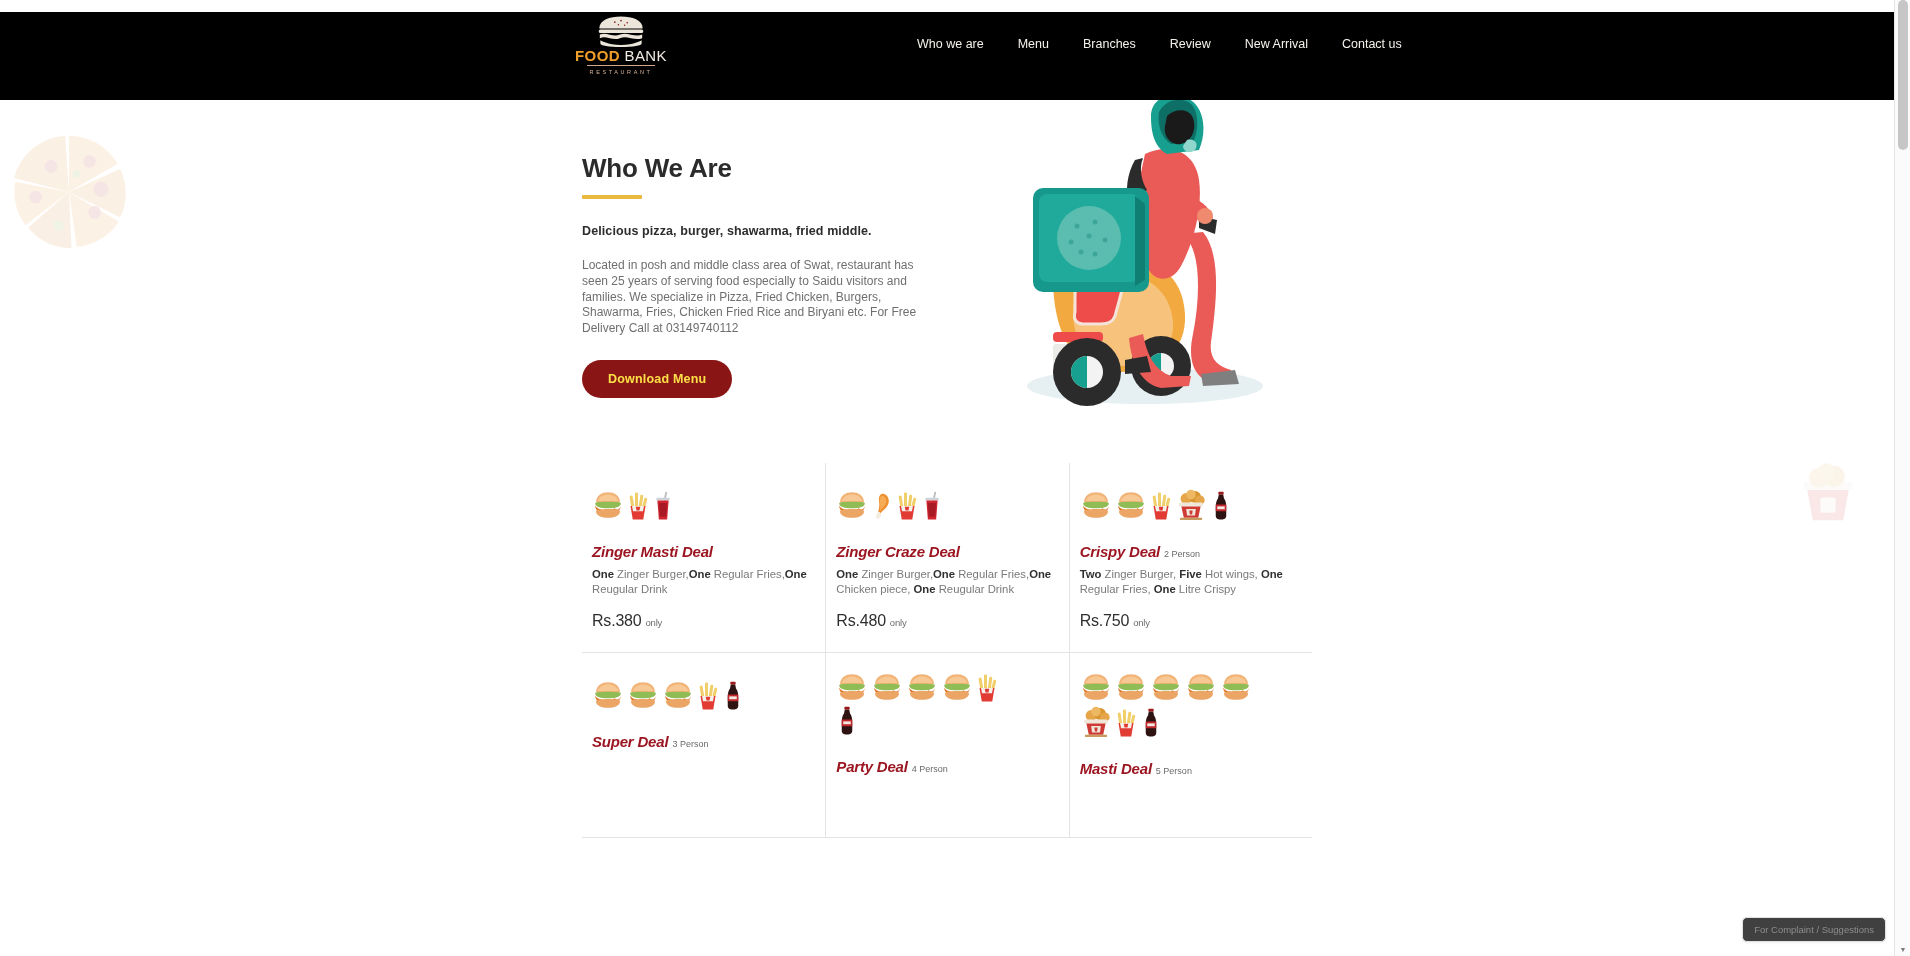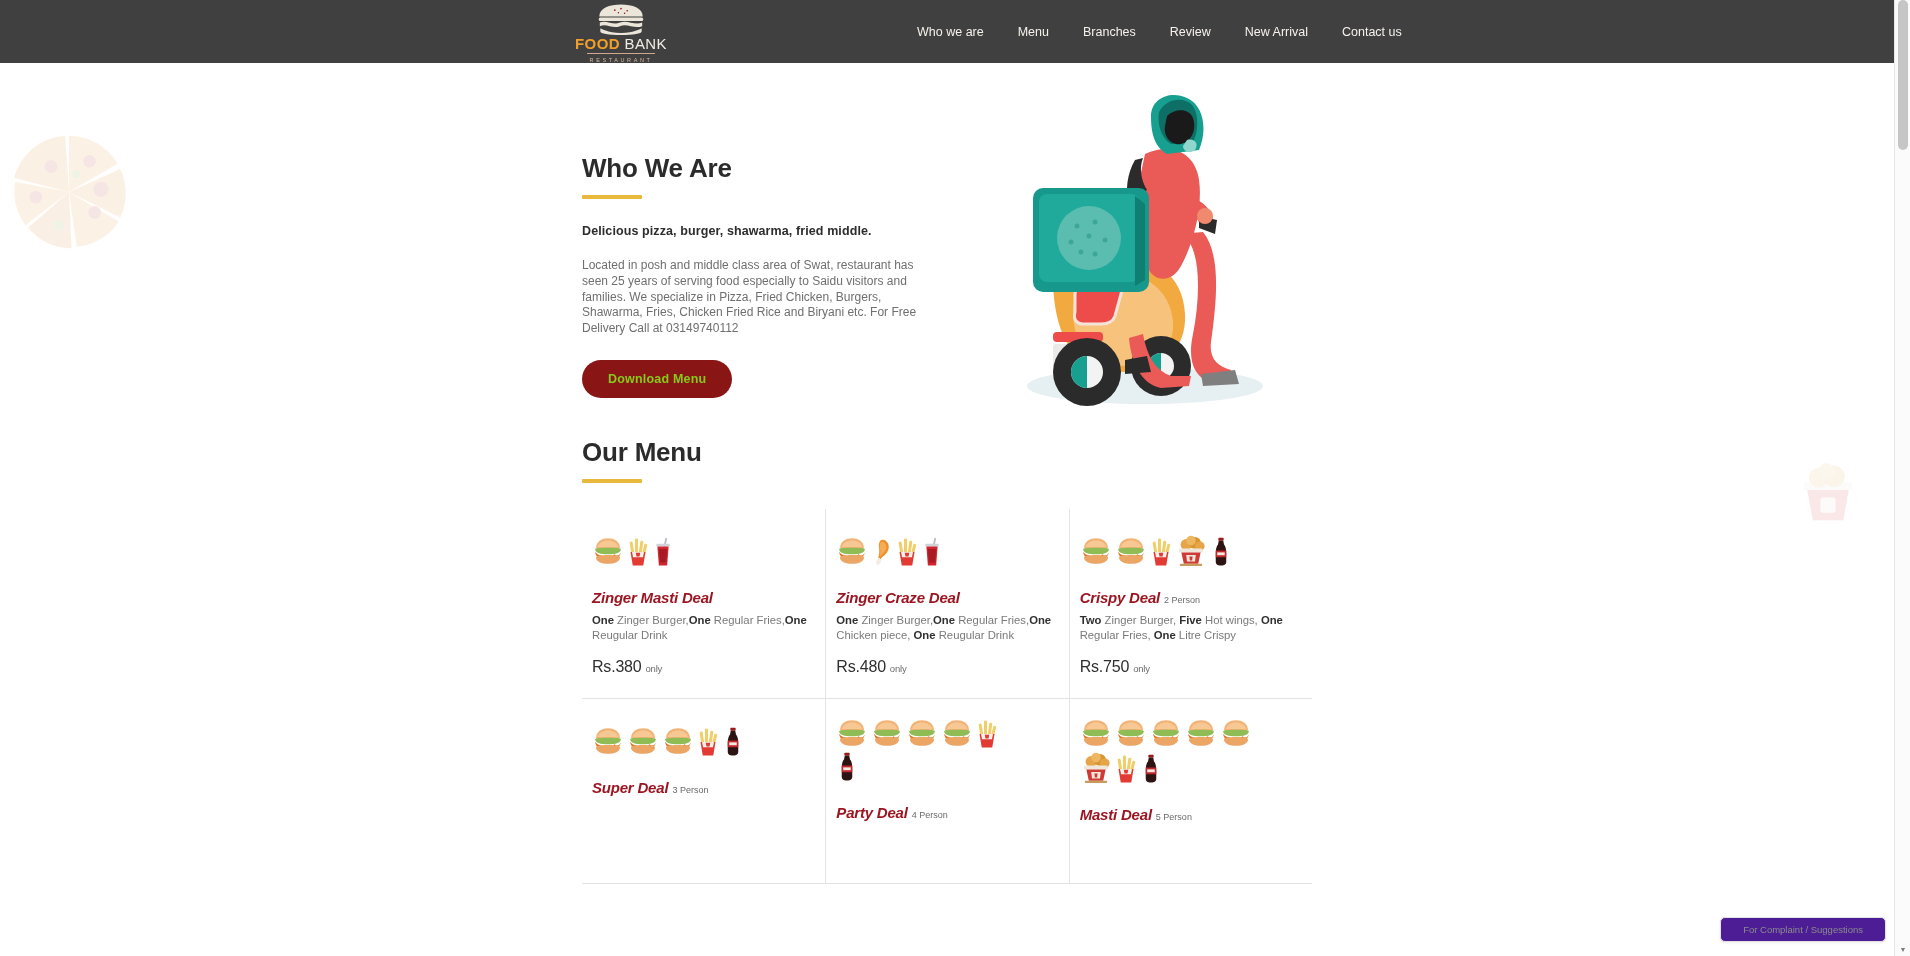--- a/index.html
+++ b/index.html
@@ -32,23 +32,23 @@
   .scrollbar .arrow {
     position: absolute; left: 0; width: 16px; height: 14px;
     display: flex; align-items: center; justify-content: center;
     font-size: 7px; color: #7a7a7a;
   }
   .scrollbar .arrow.up { top: 0; }
   .scrollbar .arrow.down { bottom: 0; }
 
   
   .header {
-    position: absolute; top: 0; left: 0;
-    width: 1894px; height: 63px;
-    background: #404040;
+    position: absolute; top: 12px; left: 0;
+    width: 1894px; height: 88px;
+    background: #000000;
     z-index: 40;
   }
   .logo {
     position: absolute; left: 578px; top: 2px;
     width: 86px; height: 64px;
     display: flex; flex-direction: column; align-items: center;
     justify-content: flex-start;
   }
   .logo .burger { width: 54px; height: 31px; margin-top: 2px; display:block; }
   .logo .wordmark {
@@ -97,21 +97,21 @@
   .lead {
     margin-top: 25px; font-size: 12.5px; font-weight: 700; color: #2d2d2d;
     letter-spacing: 0.1px;
   }
   .body-copy {
     margin-top: 20px; font-size: 12px; line-height: 15.8px; color: #6f6f6f;
     max-width: 360px;
   }
   .btn-primary {
     margin-top: 23px; display: inline-block;
-    background: #8a1515; color: #84cc16; border: none;
+    background: #8a1515; color: #fde047; border: none;
     font-size: 12.5px; font-weight: 700; letter-spacing: 0.2px;
     padding: 12px 26px; border-radius: 22px; cursor: pointer;
     font-family: "Liberation Sans", sans-serif;
   }
   .hero-art { position: absolute; left: 995px; top: 25px; width: 300px; height: 320px; }
 
   
   .menu { position: relative; padding-left: 582px; }
   .menu-head { width: 740px; }
   .tabs {
@@ -158,22 +158,22 @@
   }
   .card-desc b { color: #303030; font-weight: 700; }
   .card-price {
     margin-top: 16px; font-size: 16px; color: #2f2f2f; letter-spacing: -0.2px;
   }
   .card-price .only { font-size: 9.5px; color: #6d6d6d; margin-left: 4px; }
 
   
   .complaint {
     position: absolute; right: 24px; bottom: 14px;
-    background: #4c1d95; border: 1px solid #e2e2e2; border-radius: 5px;
-    padding: 6px 22px; font-size: 9.5px; color: #8c8c8c;
+    background: #404040; border: 1px solid #e2e2e2; border-radius: 5px;
+    padding: 6px 11px; font-size: 9.5px; color: #8c8c8c;
     box-shadow: 0 1px 3px rgba(0,0,0,0.07); z-index: 55; white-space: nowrap;
     cursor: pointer;
   }
 </style>
 </head>
 <body>
 
 <div class="page">
 
   <svg class="deco-pizza" viewBox="0 0 100 100">
@@ -291,24 +291,20 @@
           <circle cx="76" cy="148" r="2.5"></circle>
         </g>
         <path d="M140 102 L150 110 L150 186 L140 192 Z" fill="#0f7f74"></path>
 
         <path d="M148 240 C152 262 160 276 176 282 L196 282 L194 292 L166 294 C146 290 136 268 134 244 Z" fill="#ea5a57"></path>
         <path d="M130 266 L152 262 L156 278 L130 280 Z" fill="#2b2b2b"></path>
       </svg>
     </section>
 
     <section class="menu">
-      <div class="menu-head">
-        <h2 class="sec-title">Our Menu</h2>
-        <div class="sec-underline"></div>
-      </div>
 
 
       <div class="grid" id="deal-grid">
           <div class="card">
             <div class="card-imgs">
               <svg class="food" viewBox="0 0 40 40">
                 <path d="M5 17 C5 8 12 4 20 4 C28 4 35 8 35 17 Z" fill="#f2b376"></path>
                 <path d="M7 15 C9 10 14 7 20 7 C26 7 31 10 33 15 Z" fill="#f7c894"></path>
                 <path d="M4 18 C4 22 10 24 20 24 C30 24 36 22 36 18 C36 17 34 16 20 16 C6 16 4 17 4 18 Z" fill="#8fbc54"></path>
                 <path d="M4 21 C8 27 12 24 16 28 C20 24 24 28 28 24 C32 28 36 24 36 21 C36 27 30 31 20 31 C10 31 4 27 4 21 Z" fill="#e0711f"></path>

